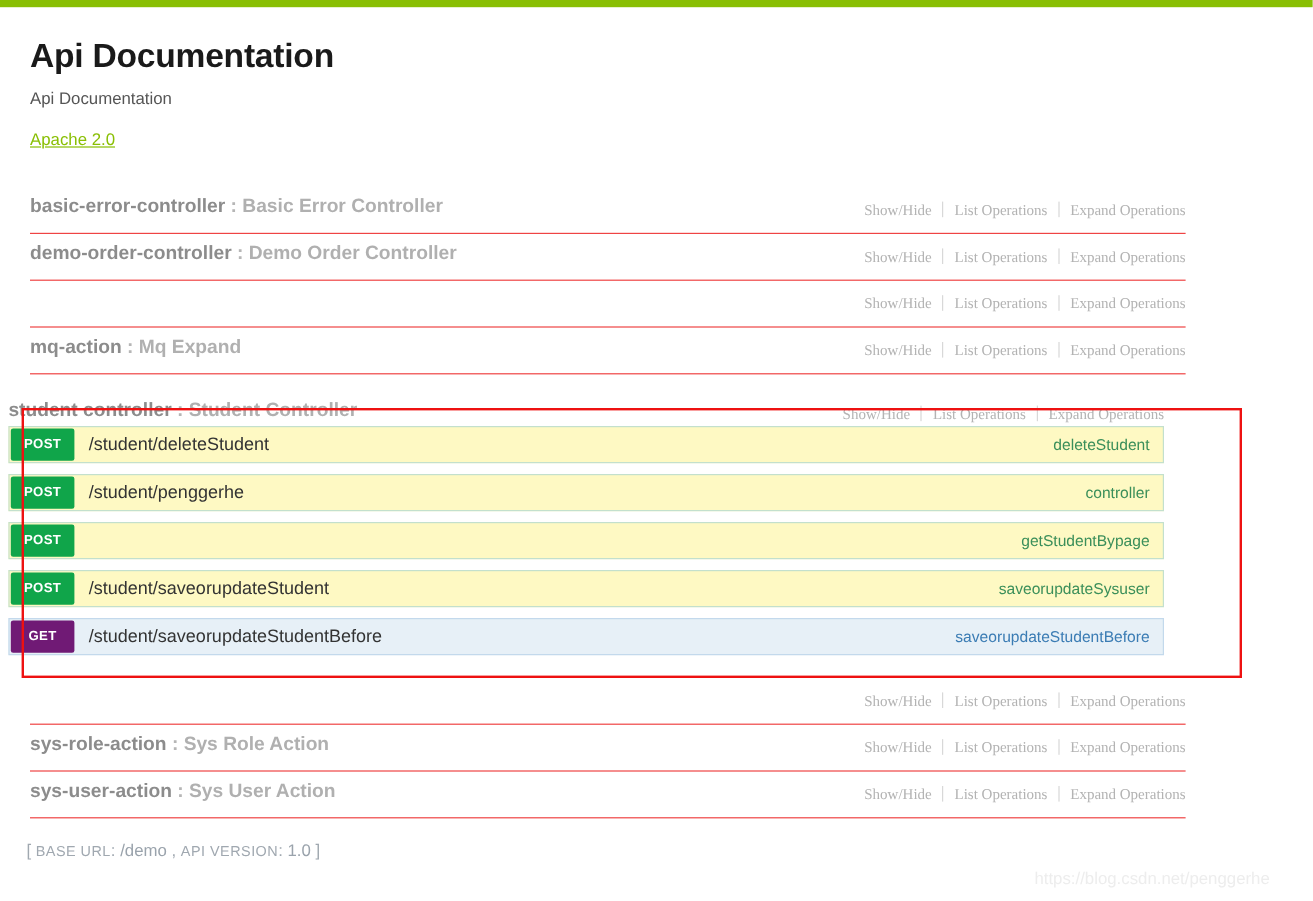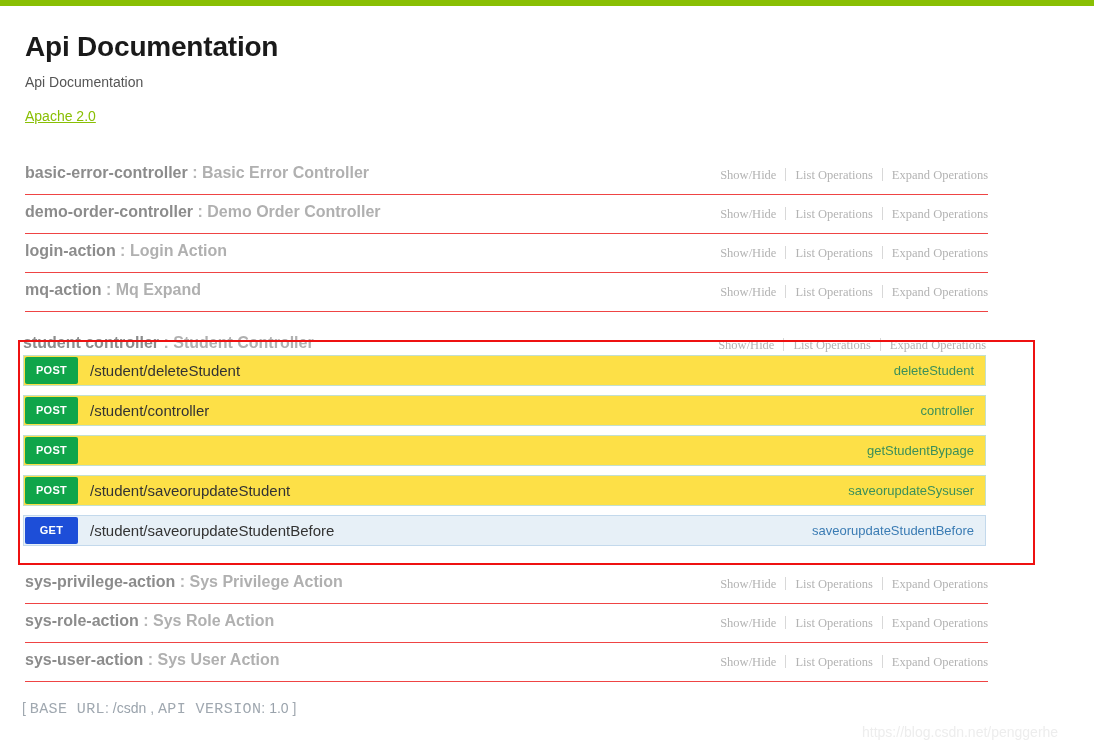--- a/index.html
+++ b/index.html
@@ -87,61 +87,61 @@
     display: inline-block;
     width: 1px;
     height: 13px;
     background: #d8d8d8;
     margin: 0 9px -2px 9px;
   }
 
   
   .student-block {
     position: absolute;
-    left: 23px;
+    left: 7px;
     top: 326px;
     width: 963px;
   }
   .student-heading-row {
     position: relative;
     height: 28px;
   }
 
   .op-list {
     position: absolute;
     left: 0;
     top: 29px;
     width: 963px;
   }
   .op-row {
     position: relative;
     height: 31px;
     margin-bottom: 9px;
     border: 1px solid #c3e0cd;
-    background: #fde047;
+    background: #fef9c3;
   }
   .op-row.get {
     border: 1px solid #c3d9ec;
     background: #e7f0f7;
   }
   .op-badge {
     position: absolute;
     left: 1px; top: 1px;
     width: 53px;
     height: 27px;
     background: #10a54a;
     color: #ffffff;
     font-size: 11px;
     font-weight: bold;
     letter-spacing: 0.3px;
     text-align: center;
     line-height: 27px;
     border-radius: 2px;
   }
-  .op-row.get .op-badge { background: #1d4ed8; }
+  .op-row.get .op-badge { background: #701a75; }
   .op-path {
     position: absolute;
     left: 66px; top: 0;
     height: 29px;
     line-height: 29px;
     font-size: 15px;
     color: #333333;
     white-space: nowrap;
   }
   .op-nick {
@@ -167,24 +167,23 @@
   .footer-info {
     position: absolute;
     left: 22px;
     top: 699px;
     font-size: 14px;
     color: #a0a8b0;
     white-space: nowrap;
     line-height: 19px;
   }
   .footer-info .lbl {
-    font-size: 15px;
+    font-size: 12px;
     letter-spacing: 0.4px;
     color: #a0a8b0;
-    font-family: Liberation Mono, monospace;
   }
   .footer-info .val { color: #9aa3ac; }
 
   
   .red-box {
     position: absolute;
     left: 18px; top: 340px;
     width: 1017px; height: 225px;
     border: 2px solid #ee1111;
     pointer-events: none;
@@ -227,23 +226,20 @@
     <div class="resource-row">
       <div class="resource-heading">
         <span class="rname">demo-order-controller</span><span class="rsep"> : </span><span class="rdesc">Demo Order Controller</span>
       </div>
       <div class="resource-ops">
         <a>Show/Hide</a><span class="divider"></span><a>List Operations</a><span class="divider"></span><a>Expand Operations</a>
       </div>
     </div>
 
     <div class="resource-row">
-      <div class="resource-heading">
-        <span class="rname">login-action</span><span class="rsep"> : </span><span class="rdesc">Login Action</span>
-      </div>
       <div class="resource-ops">
         <a>Show/Hide</a><span class="divider"></span><a>List Operations</a><span class="divider"></span><a>Expand Operations</a>
       </div>
     </div>
 
     <div class="resource-row">
       <div class="resource-heading">
         <span class="rname">mq-action</span><span class="rsep"> : </span><span class="rdesc">Mq Expand</span>
       </div>
       <div class="resource-ops">
@@ -267,21 +263,21 @@
     <div class="op-list">
 
       <div class="op-row">
         <div class="op-badge">POST</div>
         <div class="op-path">/student/deleteStudent</div>
         <div class="op-nick">deleteStudent</div>
       </div>
 
       <div class="op-row">
         <div class="op-badge">POST</div>
-        <div class="op-path">/student/controller</div>
+        <div class="op-path">/student/penggerhe</div>
         <div class="op-nick">controller</div>
       </div>
 
       <div class="op-row">
         <div class="op-badge">POST</div>
         <div class="op-nick">getStudentBypage</div>
       </div>
 
       <div class="op-row">
         <div class="op-badge">POST</div>
@@ -294,23 +290,20 @@
         <div class="op-path">/student/saveorupdateStudentBefore</div>
         <div class="op-nick">saveorupdateStudentBefore</div>
       </div>
 
     </div>
   </div>
 
   <div class="resources-lower">
 
     <div class="resource-row">
-      <div class="resource-heading">
-        <span class="rname">sys-privilege-action</span><span class="rsep"> : </span><span class="rdesc">Sys Privilege Action</span>
-      </div>
       <div class="resource-ops">
         <a>Show/Hide</a><span class="divider"></span><a>List Operations</a><span class="divider"></span><a>Expand Operations</a>
       </div>
     </div>
 
     <div class="resource-row">
       <div class="resource-heading">
         <span class="rname">sys-role-action</span><span class="rsep"> : </span><span class="rdesc">Sys Role Action</span>
       </div>
       <div class="resource-ops">
@@ -322,19 +315,19 @@
       <div class="resource-heading">
         <span class="rname">sys-user-action</span><span class="rsep"> : </span><span class="rdesc">Sys User Action</span>
       </div>
       <div class="resource-ops">
         <a>Show/Hide</a><span class="divider"></span><a>List Operations</a><span class="divider"></span><a>Expand Operations</a>
       </div>
     </div>
 
   </div>
 
-  <div class="footer-info"><span>[ </span><span class="lbl">BASE URL</span><span>: </span><span class="val">/csdn</span><span> , </span><span class="lbl">API VERSION</span><span>: </span><span class="val">1.0</span><span> ]</span></div>
+  <div class="footer-info"><span>[ </span><span class="lbl">BASE URL</span><span>: </span><span class="val">/demo</span><span> , </span><span class="lbl">API VERSION</span><span>: </span><span class="val">1.0</span><span> ]</span></div>
 
   <div class="red-box"></div>
 
   <div class="watermark">https://blog.csdn.net/penggerhe</div>
 
 </div>
 
 </body></html>

